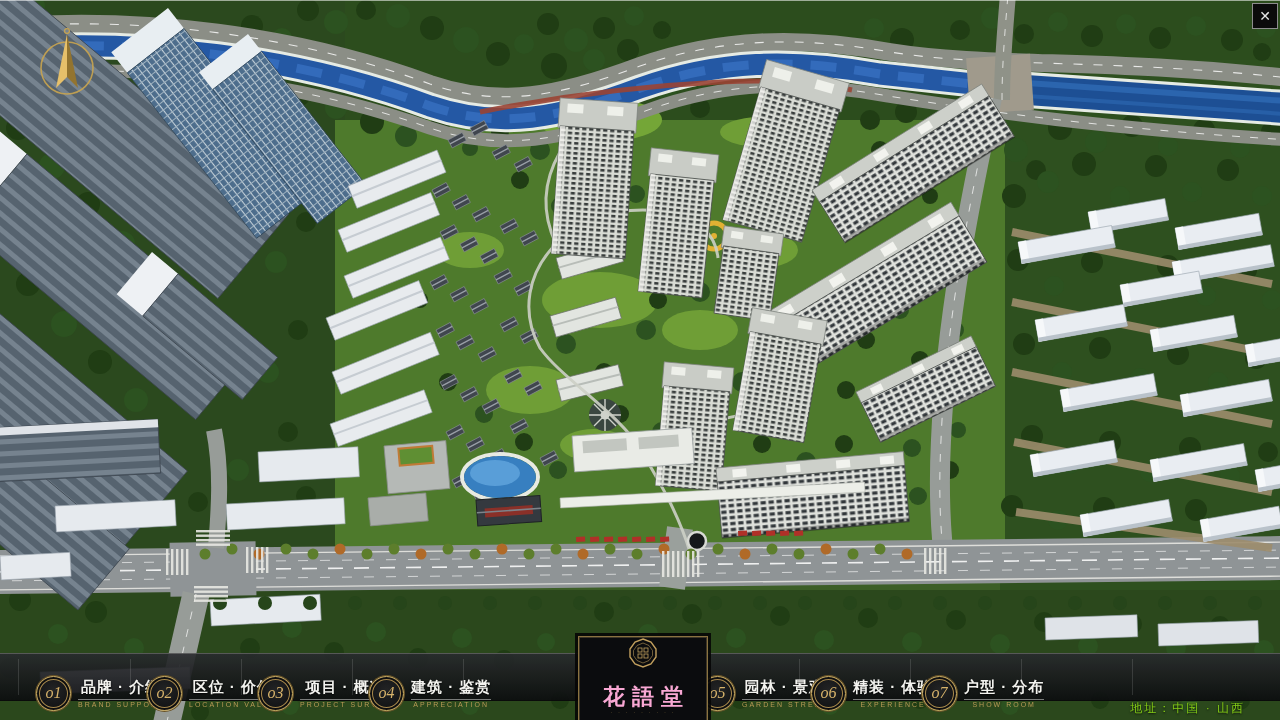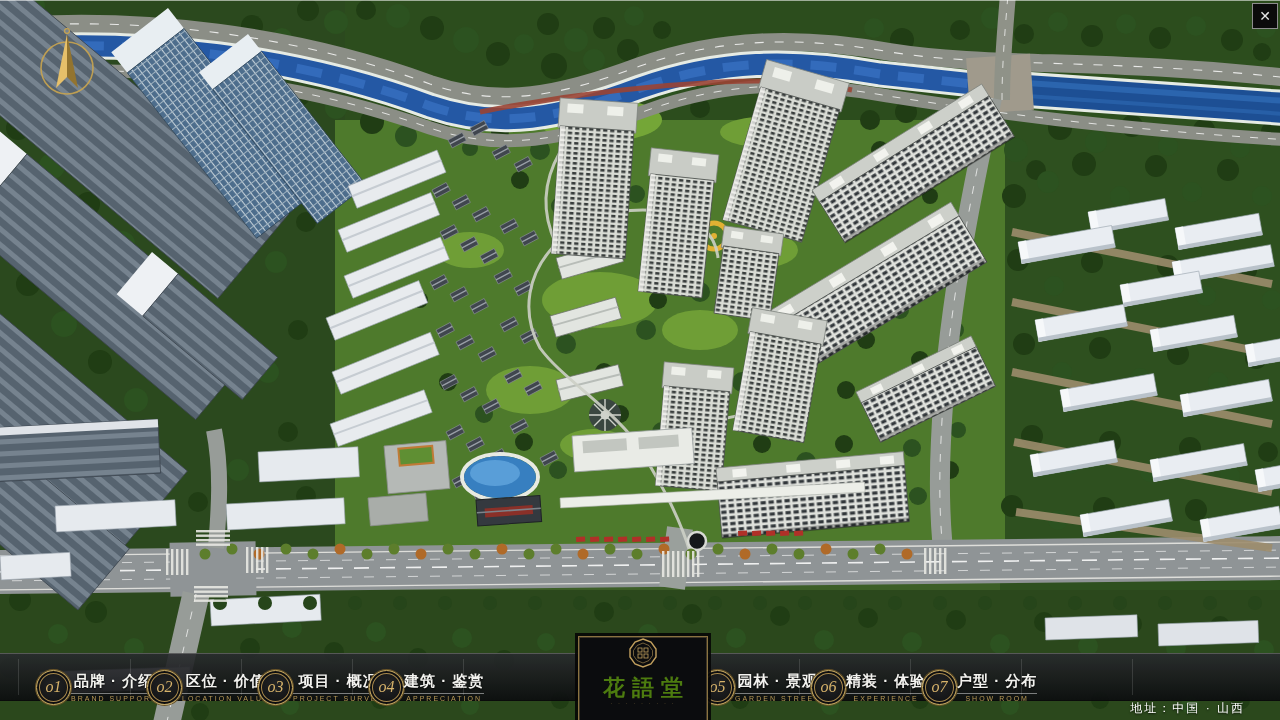--- a/index.html
+++ b/index.html
@@ -17,44 +17,44 @@
     background:#0b0b0b;border:1px solid #8d8d8d;color:#e6e6e6;
     display:flex;align-items:center;justify-content:center;
     font-size:14px;cursor:pointer;}
 
   
   .menubar{position:absolute;left:0;top:653px;width:1280px;height:46px;z-index:6;
     background:linear-gradient(180deg,rgba(40,42,45,.90),rgba(12,13,15,.93));
     border-top:1px solid rgba(255,255,255,.30);
     border-bottom:1px solid rgba(0,0,0,.75);}
   .msep{position:absolute;top:5px;bottom:5px;width:1px;background:rgba(255,255,255,.13);}
-  .mitem{position:absolute;top:10px;height:100%;display:flex;align-items:center;cursor:pointer;}
+  .mitem{position:absolute;top:16px;height:100%;display:flex;align-items:center;gap:7px;cursor:pointer;}
   .badge{width:33px;height:33px;border-radius:50%;flex:0 0 auto;
     border:1px solid #c9ab62;
     box-shadow:0 0 0 1px #6a5428, inset 0 0 0 2px #0d0e10, inset 0 0 0 3px #a8894c;
     background:radial-gradient(circle at 50% 40%,#232425,#0c0d0f);
     display:flex;align-items:center;justify-content:center;
     color:#d6b26a;font-family:"Liberation Serif",serif;font-style:italic;font-size:16px;}
   .mtext{display:flex;flex-direction:column;align-items:center;}
   .zh{color:#f3f3ef;font-size:15px;font-weight:bold;letter-spacing:1px;white-space:nowrap;
       text-shadow:0 1px 2px rgba(0,0,0,.9);}
   .uline{width:100%;height:1px;background:rgba(255,255,255,.45);margin:2px 0 1px;}
   .en{color:#b99a56;font-size:7px;letter-spacing:2px;white-space:nowrap;}
 
   
   .logopanel{position:absolute;left:578px;top:636px;width:128px;height:84px;z-index:7;
     background:#0b0c0e;border:1px solid #8a7340;cursor:pointer;
     box-shadow:0 0 0 3px rgba(5,5,6,.9), inset 0 0 0 1px rgba(201,169,106,.28);
     display:flex;flex-direction:column;align-items:center;justify-content:flex-start;}
-  .logoname{color:#4d7c0f;font-family:"Liberation Serif",serif;font-weight:bold;
-    font-size:22px;letter-spacing:7px;text-indent:7px;line-height:24px;margin-top:7px;}
+  .logoname{color:#f9a8d4;font-family:"Liberation Serif",serif;font-weight:bold;
+    font-size:22px;letter-spacing:7px;text-indent:7px;line-height:24px;margin-top:16px;}
   .logodots{color:#8a7340;font-size:6px;letter-spacing:2px;line-height:7px;}
 
   
-  .addr{position:absolute;right:35px;top:700px;z-index:6;color:#ffffff;
+  .addr{position:absolute;right:35px;top:700px;z-index:6;color:#84cc16;
     font-size:12px;letter-spacing:2px;text-shadow:0 1px 2px rgba(0,0,0,.8);}
 </style>
 </head>
 <body>
 
 <div id="stage">
 
   <svg class="scene" width="1280" height="720" viewBox="0 0 1280 720">
     <defs>
       <pattern id="win" width="7" height="5" patternUnits="userSpaceOnUse">

